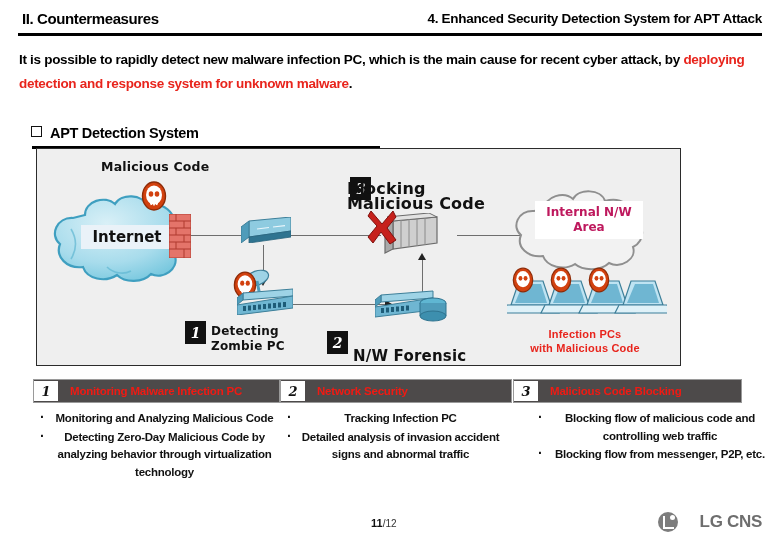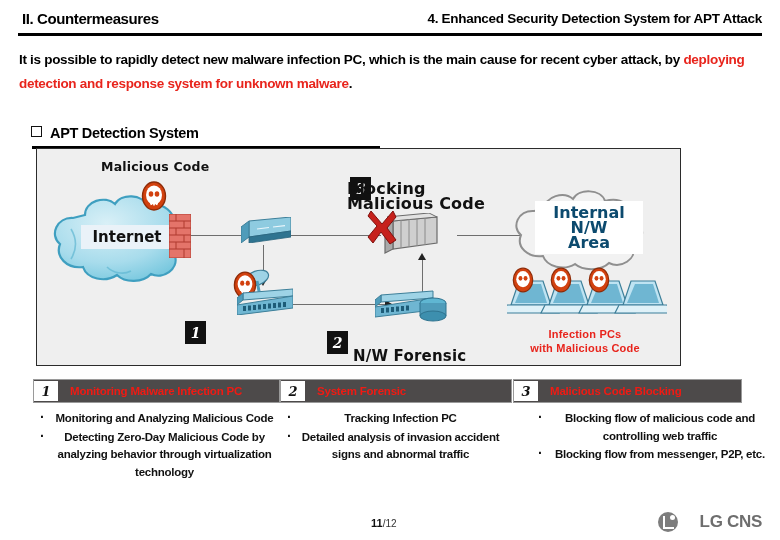--- a/index.html
+++ b/index.html
@@ -37,21 +37,21 @@
 
   .numbox{position:absolute;width:21px;height:23px;background:#111;color:#fff;
           font-family:"DejaVu Serif",serif;font-style:italic;font-weight:bold;font-size:14px;
           display:flex;align-items:center;justify-content:center;}
 
   
   .cloud-net{position:absolute;left:10px;top:42px;width:150px;height:92px;}
   .cloud-int{position:absolute;left:472px;top:38px;width:148px;height:84px;}
   .cloud-cap{position:absolute;font-weight:bold;text-align:center;font-family:"DejaVu Sans",sans-serif;}
   .cap-net{left:44px;top:76px;width:92px;font-size:15px;background:#eaf2f8;padding:3px 0;color:#111;}
-  .cap-int{left:498px;top:52px;width:104px;font-size:16px;line-height:15px;background:#fff;padding:4px 2px;border:0;color:#0c4a6e;}
+  .cap-int{left:498px;top:52px;width:104px;font-size:12px;line-height:15px;background:#fff;padding:4px 2px;border:0;color:#be185d;}
 
   .wire{position:absolute;background:#6e6e6e;}
   .wire-h{height:1.4px;}
   .wire-v{width:1.4px;}
   .arrowhead{position:absolute;width:0;height:0;}
   .ah-down{border-left:4.5px solid transparent;border-right:4.5px solid transparent;border-top:7px solid #222;}
   .ah-up{border-left:4.5px solid transparent;border-right:4.5px solid transparent;border-bottom:7px solid #222;}
   .ah-right{border-top:4.5px solid transparent;border-bottom:4.5px solid transparent;border-left:7px solid #222;}
 
   
@@ -185,20 +185,24 @@
           <rect x="21" y="17.5" width="3" height="5"></rect>
         <rect x="26" y="17" width="3" height="5"></rect>
           <rect x="31" y="16.5" width="3" height="5"></rect>
         <rect x="36" y="16" width="3" height="5"></rect>
           <rect x="41" y="15.5" width="3" height="5"></rect>
         <rect x="46" y="15" width="3" height="5"></rect>
       </g>
     </svg>
 
     <div class="numbox" style="left:148px;top:172px;">1</div>
+    <div class="lbl lbl-det">
+      <span>Detecting</span><br>
+      <span>Zombie PC</span>
+    </div>
 
     <svg style="position:absolute;left:338px;top:140px;width:60px;height:30px;" viewBox="0 0 60 30">
       <polygon points="6,6 58,2 58,9 6,13" fill="#9ed3e6" stroke="#3d7f99" stroke-width="1"></polygon>
       <polygon points="0,11 6,6 6,13 0,18" fill="#4f9cba" stroke="#3d7f99" stroke-width="1"></polygon>
       <polygon points="0,18 58,9 58,21 0,28" fill="#6fb6d2" stroke="#3d7f99" stroke-width="1"></polygon>
       <g fill="#1d5c78">
         <rect x="6" y="19" width="3" height="5"></rect>
           <rect x="11" y="18.5" width="3" height="5"></rect>
         <rect x="16" y="18" width="3" height="5"></rect>
           <rect x="21" y="17.5" width="3" height="5"></rect>
@@ -302,21 +306,21 @@
   </div>
   <div class="colbody" style="left:40px;top:410px;width:240px;">
     <ul>
       <li>Monitoring and Analyzing Malicious Code</li>
       <li>Detecting Zero-Day Malicious Code by analyzing behavior through virtualization technology</li>
     </ul>
   </div>
 
   <div class="colhdr" style="left:280px;top:379px;width:230px;">
     <div class="num">2</div>
-    <div class="ttl">System Forensic</div>
+    <div class="ttl">Network Security</div>
   </div>
   <div class="colbody" style="left:287px;top:410px;width:218px;">
     <ul>
       <li>Tracking Infection PC</li>
       <li>Detailed analysis of invasion accident signs and abnormal traffic</li>
     </ul>
   </div>
 
   <div class="colhdr" style="left:513px;top:379px;width:227px;">
     <div class="num">3</div>

